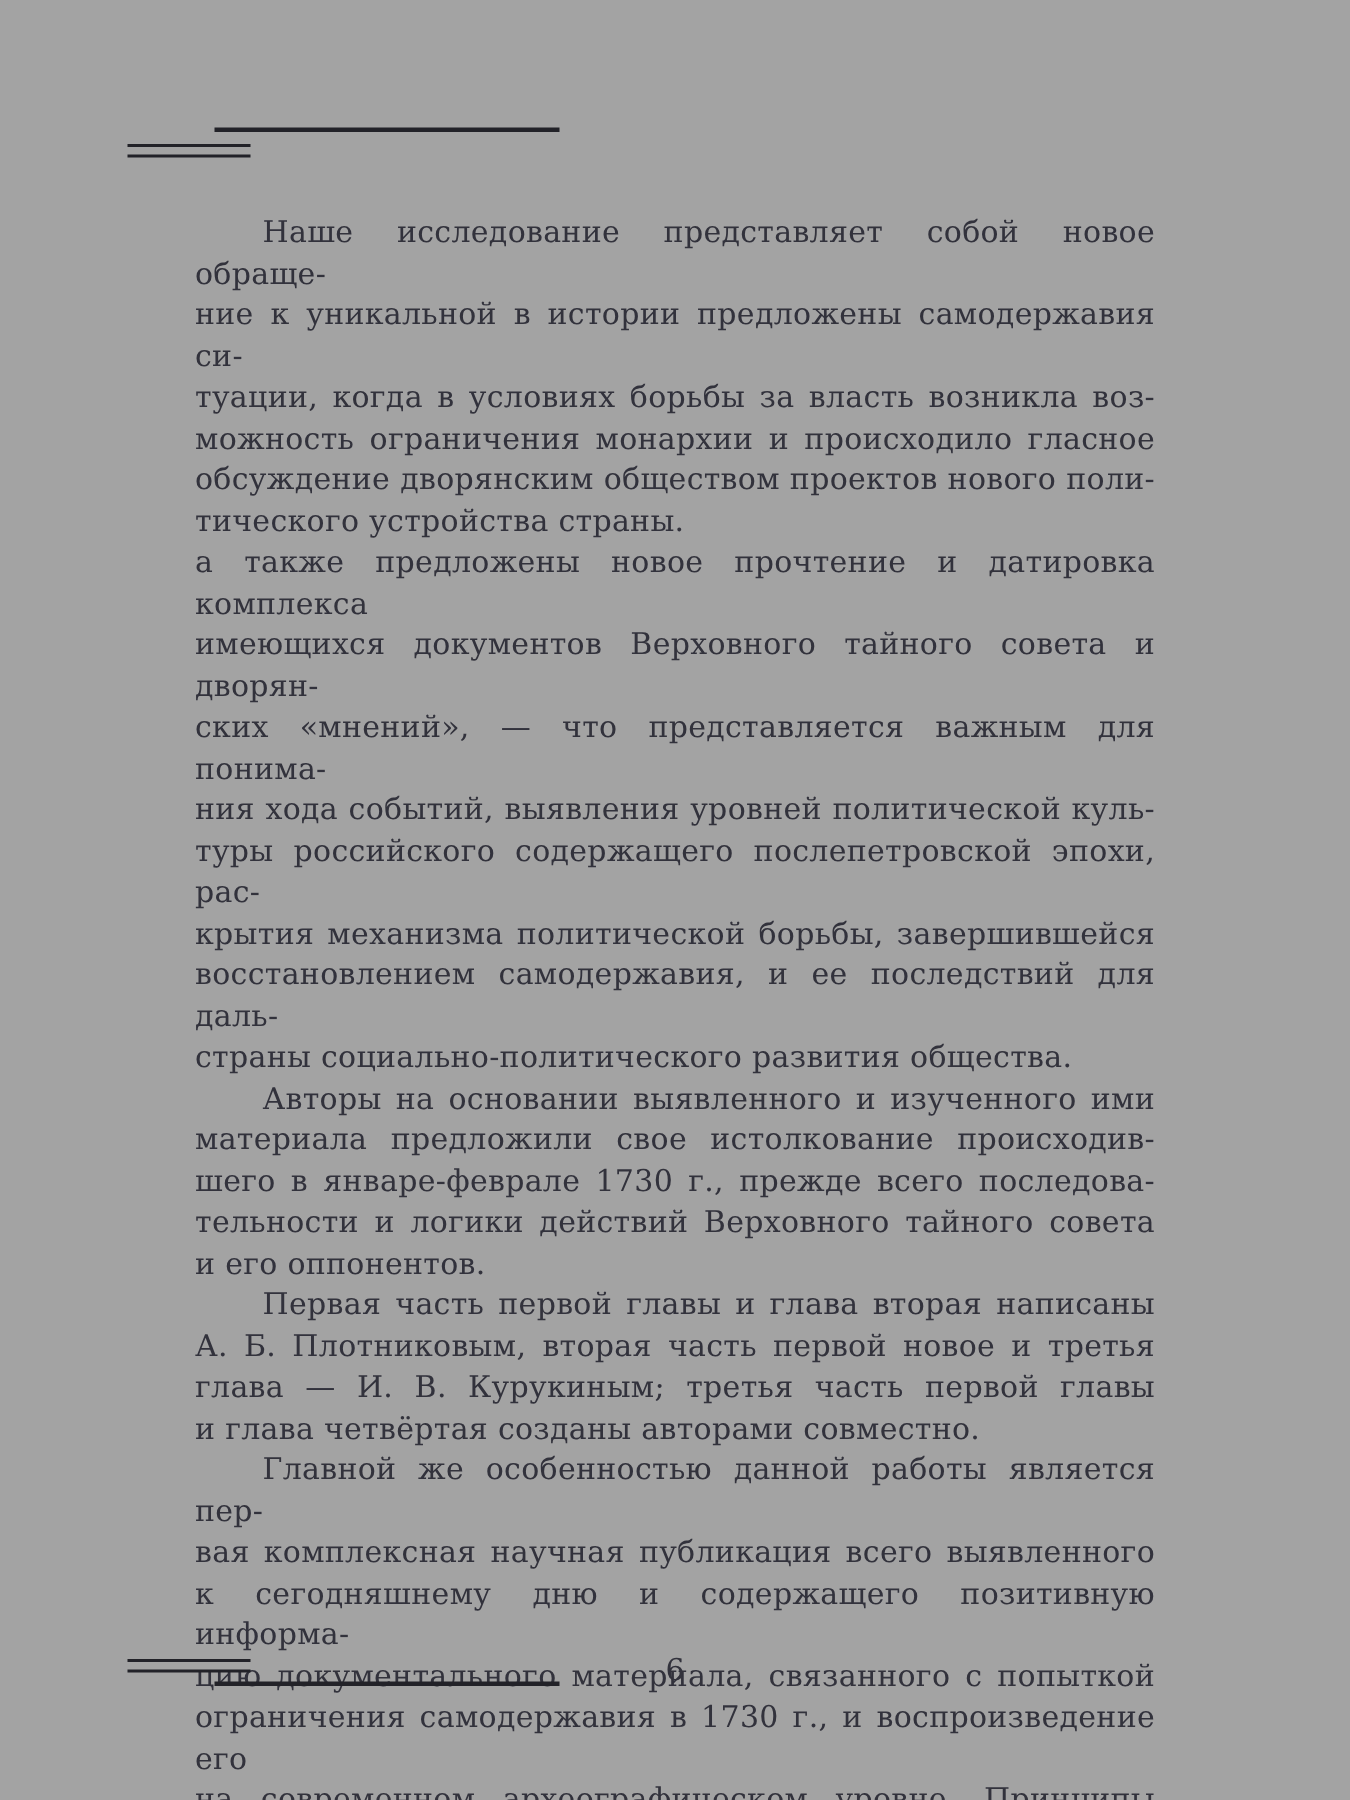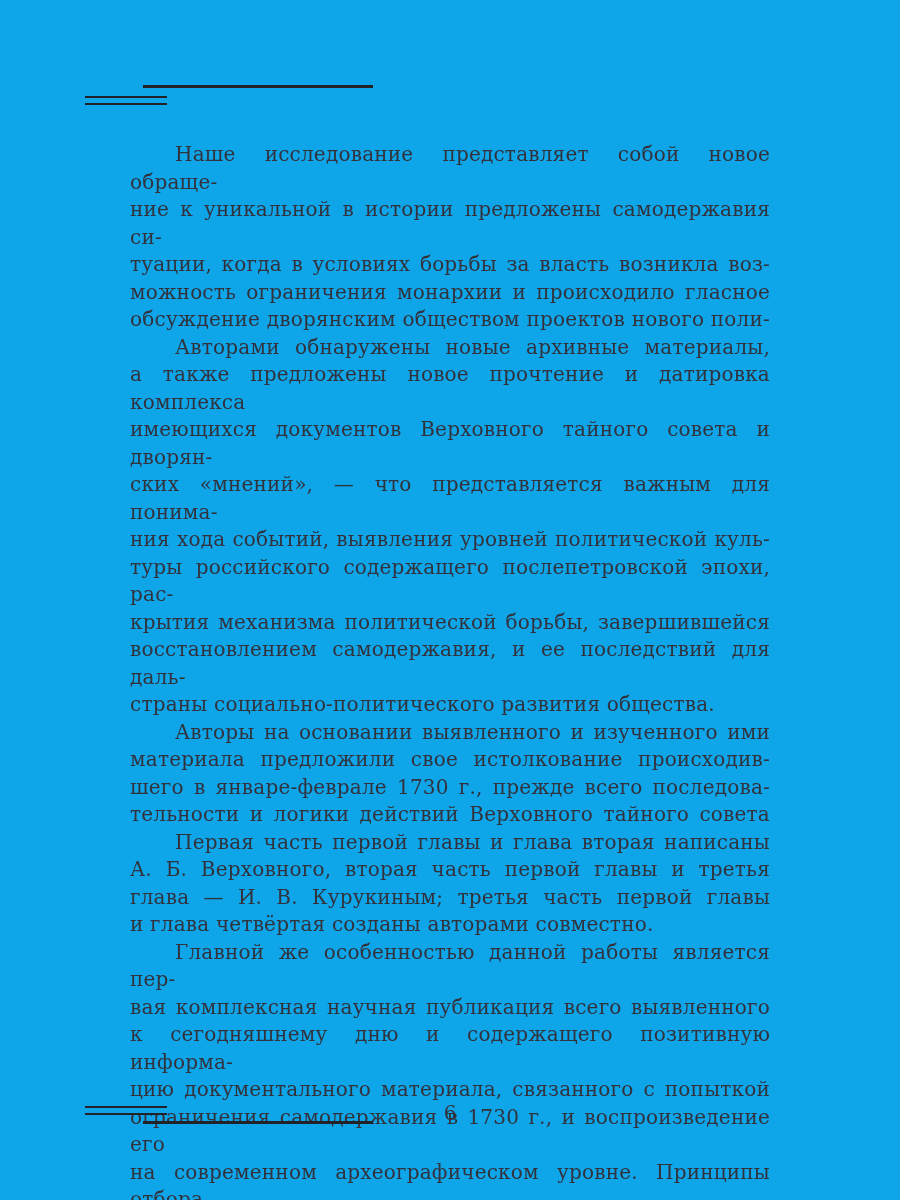--- a/index.html
+++ b/index.html
@@ -4,21 +4,21 @@
 <style>
   html, body {
     margin: 0;
     padding: 0;
     background: #ffffff;
   }
   .page {
     position: relative;
     width: 900px;
     height: 1200px;
-    background: #0ea5e9;
+    background: #a3a3a3;
     overflow: hidden;
     font-family: "DejaVu Serif", "Liberation Serif", serif;
     color: #32323c;
   }
   .rule {
     position: absolute;
     background: #222228;
   }
   
   .rule-top-long   { left: 143px; top: 85px;  width: 230px; height: 3px; }
@@ -72,41 +72,42 @@
   <div class="rule rule-top-short1"></div>
   <div class="rule rule-top-short2"></div>
 
   <div class="text-block">
       <div class="paragraph">
         <div class="line first">Наше исследование представляет собой новое обраще-</div>
         <div class="line">ние к уникальной в истории предложены самодержавия си-</div>
         <div class="line">туации, когда в условиях борьбы за власть возникла воз-</div>
         <div class="line">можность ограничения монархии и происходило гласное</div>
         <div class="line">обсуждение дворянским обществом проектов нового поли-</div>
+        <div class="line last">тического устройства страны.</div>
       </div>
       <div class="paragraph">
-        <div class="line first">Авторами обнаружены новые архивные материалы,</div>
         <div class="line">а также предложены новое прочтение и датировка комплекса</div>
         <div class="line">имеющихся документов Верховного тайного совета и дворян-</div>
         <div class="line">ских «мнений», — что представляется важным для понима-</div>
         <div class="line">ния хода событий, выявления уровней политической куль-</div>
         <div class="line">туры российского содержащего послепетровской эпохи, рас-</div>
         <div class="line">крытия механизма политической борьбы, завершившейся</div>
         <div class="line">восстановлением самодержавия, и ее последствий для даль-</div>
         <div class="line last">страны социально-политического развития общества.</div>
       </div>
       <div class="paragraph">
         <div class="line first">Авторы на основании выявленного и изученного ими</div>
         <div class="line">материала предложили свое истолкование происходив-</div>
         <div class="line">шего в январе-феврале 1730 г., прежде всего последова-</div>
         <div class="line">тельности и логики действий Верховного тайного совета</div>
+        <div class="line last">и его оппонентов.</div>
       </div>
       <div class="paragraph">
         <div class="line first">Первая часть первой главы и глава вторая написаны</div>
-        <div class="line">А. Б. Верховного, вторая часть первой главы и третья</div>
+        <div class="line">А. Б. Плотниковым, вторая часть первой новое и третья</div>
         <div class="line">глава — И. В. Курукиным; третья часть первой главы</div>
         <div class="line last">и глава четвёртая созданы авторами совместно.</div>
       </div>
       <div class="paragraph">
         <div class="line first">Главной же особенностью данной работы является пер-</div>
         <div class="line">вая комплексная научная публикация всего выявленного</div>
         <div class="line">к сегодняшнему дню и содержащего позитивную информа-</div>
         <div class="line">цию документального материала, связанного с попыткой</div>
         <div class="line">ограничения самодержавия в 1730 г., и воспроизведение его</div>
         <div class="line">на современном археографическом уровне. Принципы отбора</div>

